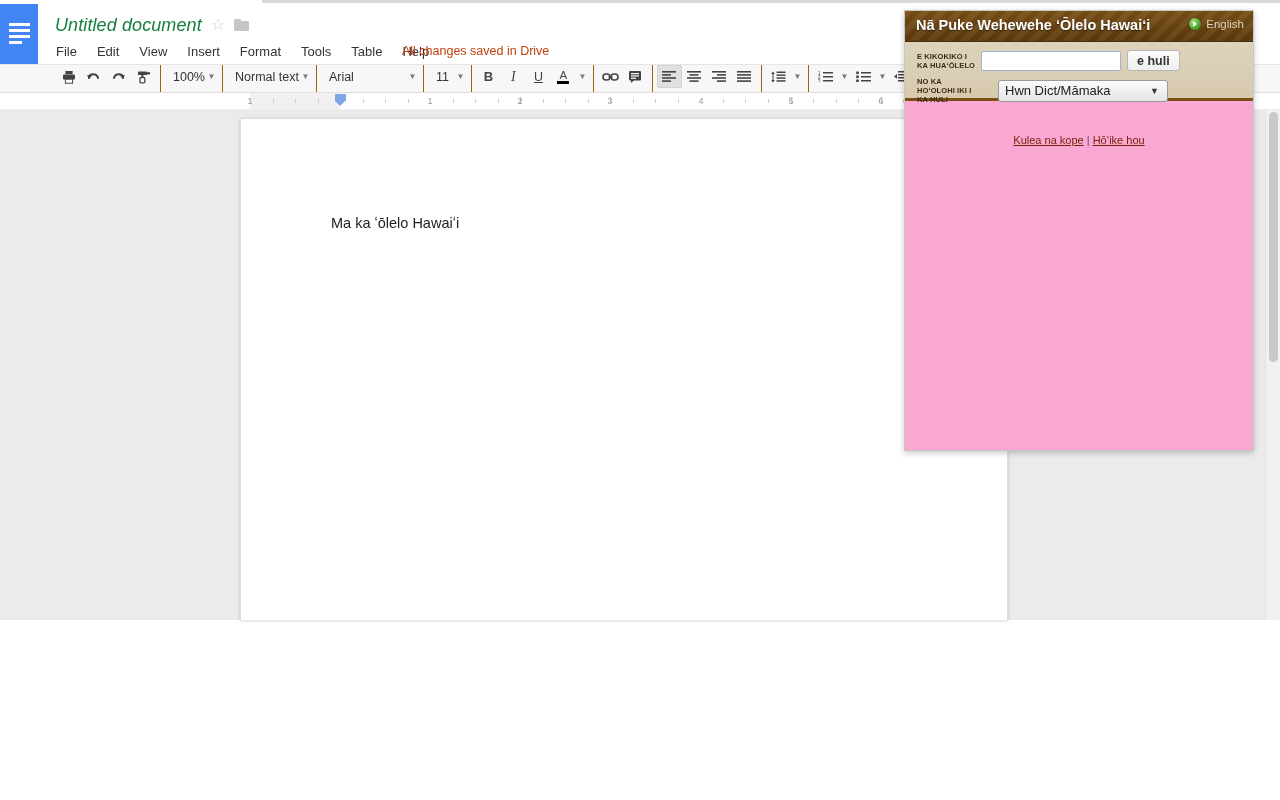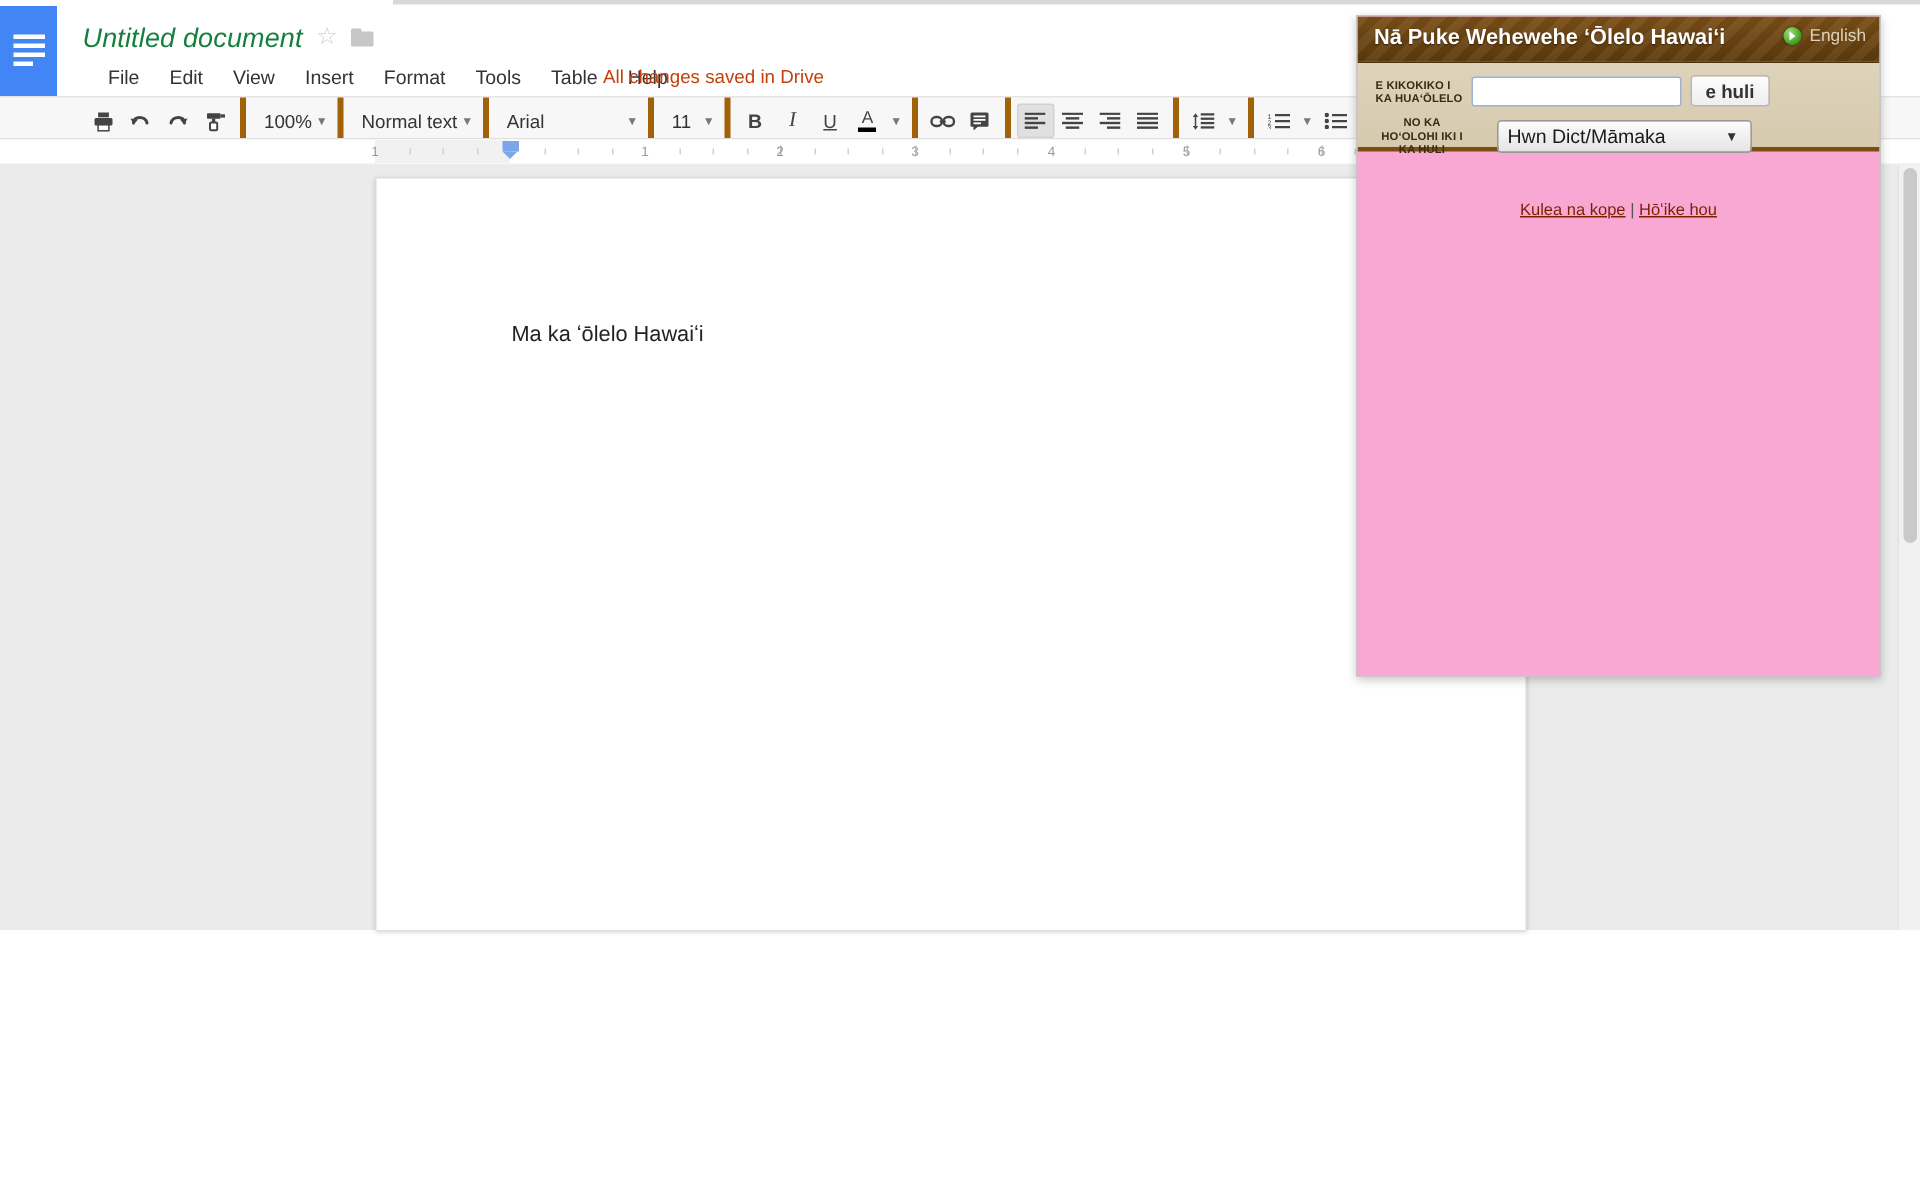--- a/index.html
+++ b/index.html
@@ -61,42 +61,42 @@
   .folder-icon::before {
     content:""; position:absolute; left:0; top:2px; width:15px; height:10px;
     background:#c6c6c6; border-radius:1px;
   }
   .folder-icon::after {
     content:""; position:absolute; left:0; top:0px; width:7px; height:3px;
     background:#c6c6c6; border-radius:1px 1px 0 0;
   }
 
   .menubar {
-    position: absolute; left: 24px; top: 36px; height: 22px;
+    position: absolute; left: 8px; top: 36px; height: 22px;
     display: flex; align-items: center; gap: 0px;
   }
   .menu-item {
     font-size: 13px; color: #333333; padding: 2px 10px; cursor: default;
     white-space: nowrap;
   }
   .save-status {
     position: absolute; left: 364px; top: 40px;
     font-size: 12.5px; color: #c2410c; white-space: nowrap;
   }
 
   
   .toolbar {
     position: absolute; left: 0; top: 64px; width: 1280px; height: 29px;
     background: #f7f7f7; border-top: 1px solid #e5e5e5;
     border-bottom: 1px solid #e0e0e0;
     display: flex; align-items: center;
   }
   .tb-group {
-    display: flex; align-items: flex-end; height: 27px;
-    border-right: 4px solid #a16207; padding: 0 4px;
+    display: flex; align-items: flex-start; height: 27px;
+    border-right: 1px solid #a16207; padding: 0 4px;
   }
   .tb-group.first { margin-left: 52px; }
   .tb-btn {
     width: 25px; height: 23px; display: flex; align-items: center;
     justify-content: center; color: #444444; font-size: 13px;
     border-radius: 2px; position: relative;
   }
   .tb-btn.active { background: #e0e0e0; border: 1px solid #d2d2d2; }
   .tb-caret {
     width: 13px; height: 23px; display: flex; align-items: center;
@@ -147,21 +147,21 @@
     border-left:5.5px solid transparent; border-right:5.5px solid transparent;
     border-top:5px solid #7ba7e8;
   }
 
   
   .canvas {
     position: absolute; left: 0; top: 110px; width: 1280px; height: 510px;
     background: #ebebeb;
   }
   .page {
-    position: absolute; left: 250px; top: 8px; width: 768px; height: 502px;
+    position: absolute; left: 240px; top: 8px; width: 768px; height: 502px;
     background: #ffffff; box-shadow: 0 1px 3px rgba(0,0,0,.18);
     border: 1px solid #dcdcdc; border-bottom: none;
   }
   .doc-text {
     position: absolute; left: 90px; top: 96px;
     font-size: 14.5px; color: #222222; white-space: nowrap;
   }
   .scrollbar-track {
     position: absolute; right: 0px; top: 0px; width: 15px; height: 510px;
     background: #f1f1f1; border-left: 1px solid #e2e2e2;
@@ -210,21 +210,21 @@
     font-size: 11.5px; color: #ded2bd; white-space: nowrap;
   }
   .dict-body {
     position: relative;
     height: 59px; width: 100%;
     background: linear-gradient(#ded3bb, #d6c9ae);
     border-bottom: 3px solid #7a4f16;
   }
   .field-row { position: absolute; display: flex; align-items: center; }
   .field-row.r1 { left: 12px; top: 8px; }
-  .field-row.r2 { left: 12px; top: 35px; text-align: center; }
+  .field-row.r2 { left: 12px; top: 35px; }
   .field-label {
     width: 62px; font-size: 7.5px; font-weight: bold; color: #3a2b14;
     line-height: 9px; letter-spacing: .1px; text-transform: uppercase;
   }
   .word-input {
     width: 140px; height: 20px; margin-left: 2px;
     background: #ffffff; border: 1px solid #9cb3d1;
     border-radius: 2px; font-size: 12px; padding: 0 4px; color: #222;
     outline: none; font-family: "Liberation Sans", sans-serif;
   }

